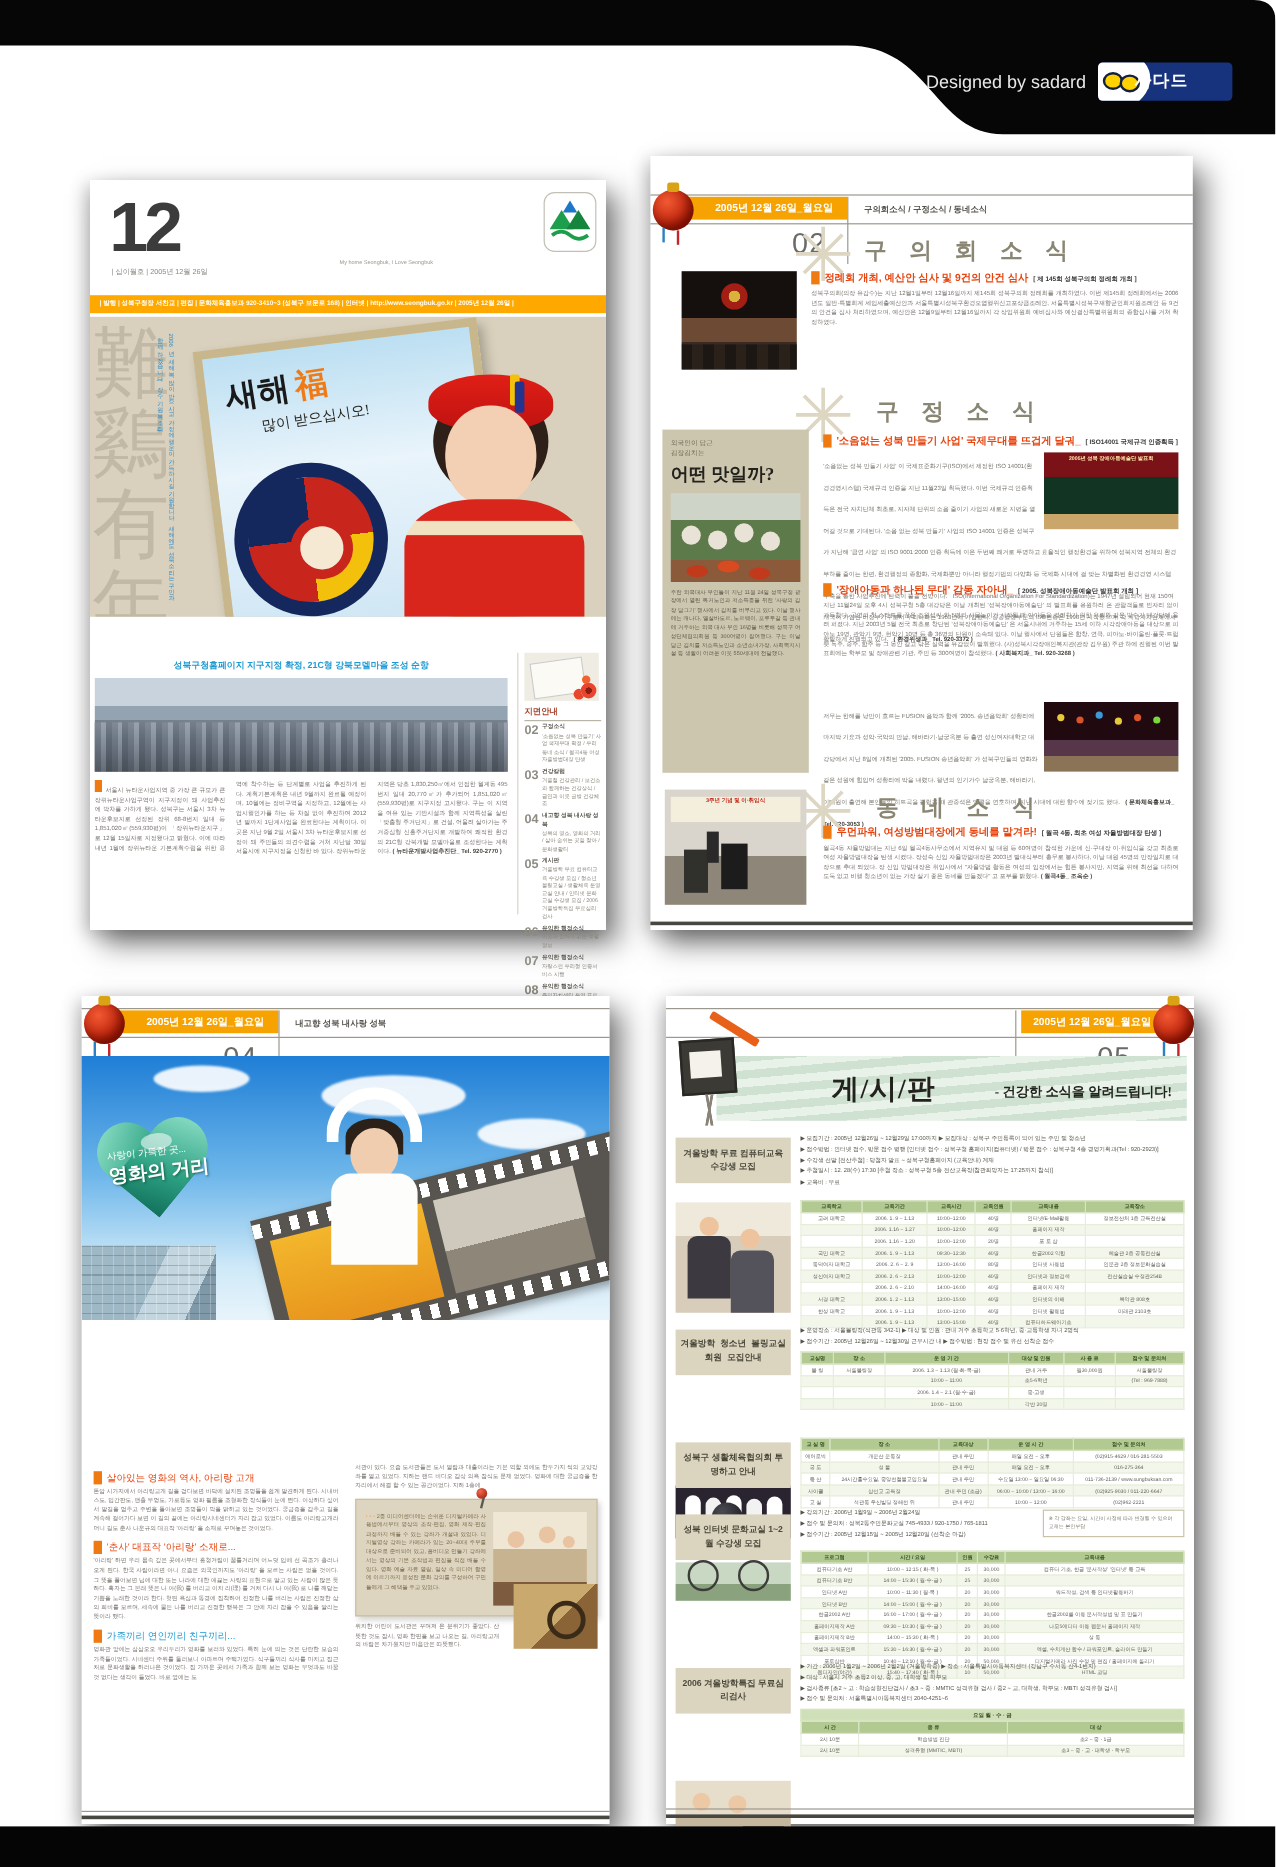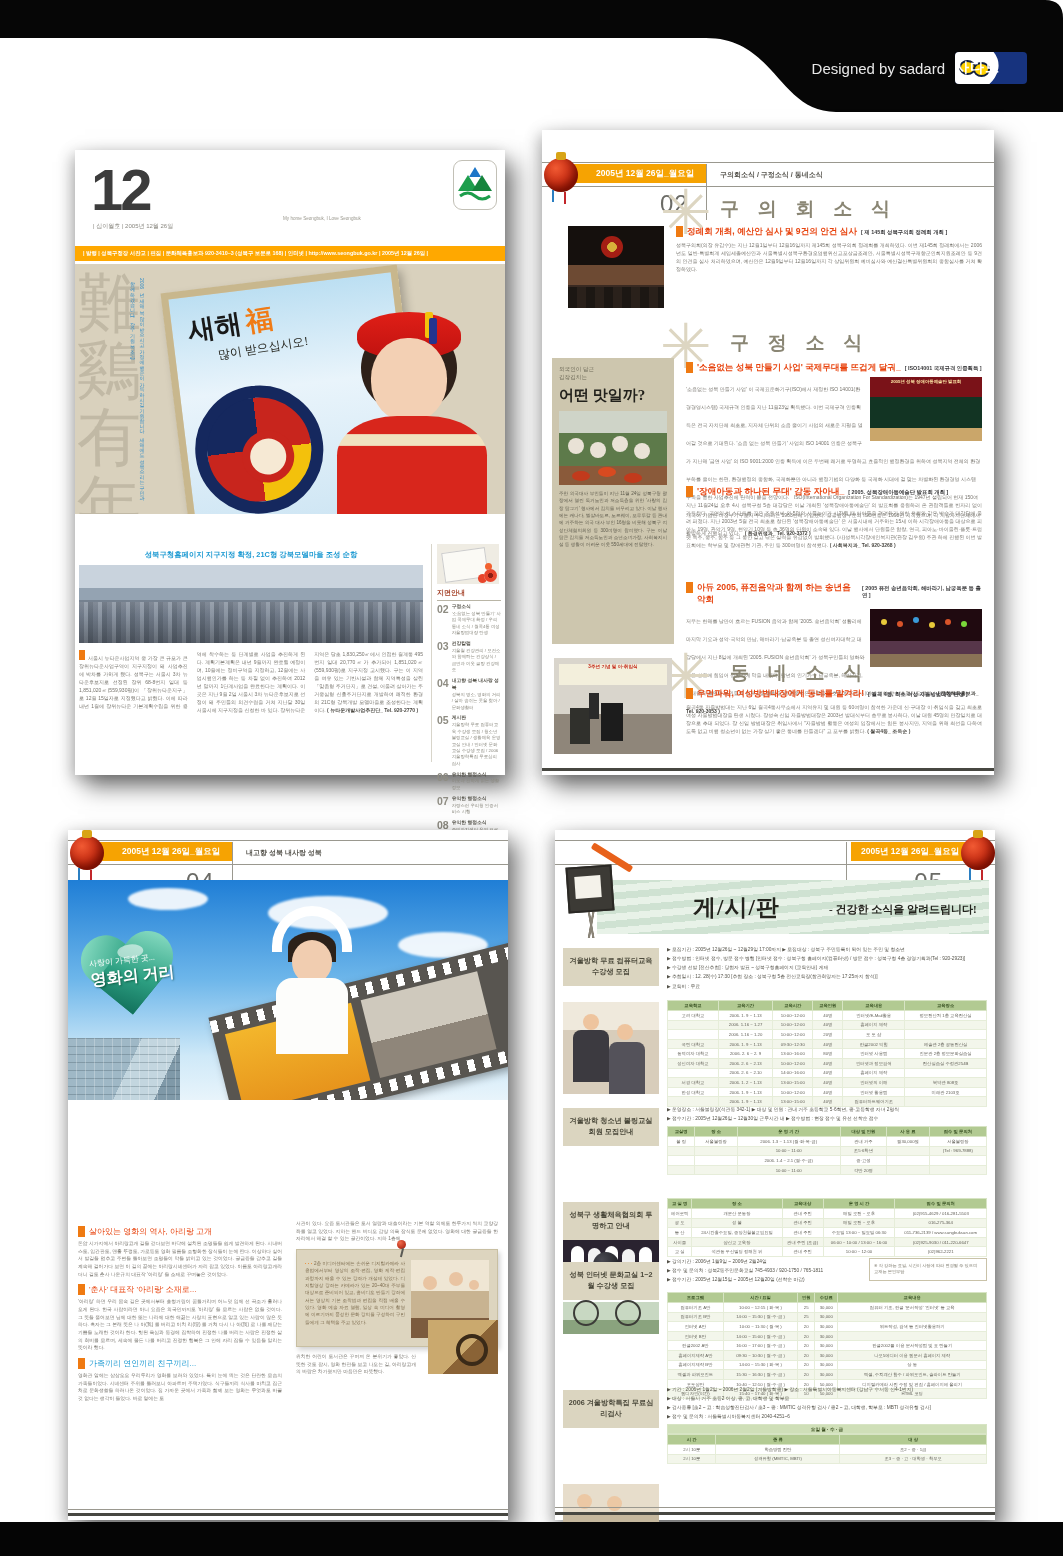--- a/index.html
+++ b/index.html
@@ -4,22 +4,22 @@
 <style>
   html,body{margin:0;padding:0;background:#fff;}
   *{box-sizing:border-box;}
   .canvas{position:relative;width:1063px;height:1556px;background:#fff;overflow:hidden;
           font-family:"Liberation Sans","DejaVu Sans",sans-serif;}
   
   .top-band{position:absolute;left:0;top:0;width:1063px;height:112px;pointer-events:none;}
   .bottom-band{position:absolute;left:0;bottom:0;width:1063px;height:34px;background:#050505;}
   .brand{position:absolute;top:52px;right:36px;display:flex;align-items:center;gap:10px;}
   .brand-text{color:#e8e8e8;font-size:15px;}
-  .brand-logo{position:relative;width:72px;height:32px;background:#17337e;border-radius:4px;
-              display:flex;align-items:center;justify-content:flex-start;padding-right:6px;overflow:hidden;}
+  .brand-logo{position:relative;width:112px;height:32px;background:#17337e;border-radius:4px;
+              display:flex;align-items:center;justify-content:center;padding-right:6px;overflow:hidden;}
   .brand-logo .swoosh{position:absolute;left:-14px;top:-8px;width:58px;height:48px;background:#fff;
               border-radius:50%;transform:rotate(-18deg);}
   .ball{position:absolute;width:17px;height:15px;background:#ffd200;border:2px solid #14213d;border-radius:50%;}
   .ball.b1{left:4px;top:8px;} .ball.b2{left:18px;top:10px;}
   .brand-logo .logo-kr{position:relative;color:#fff;font-weight:bold;font-size:14px;letter-spacing:1px;}
   
   .page{position:absolute;background:#fff;box-shadow:10px 12px 22px rgba(0,0,0,.5),-4px 4px 14px rgba(0,0,0,.22);}
   .tiny{font-size:5px;line-height:1.6;color:#76736c;text-align:justify;}
   .tiny b{color:#4c4a44;}
   .rule{position:absolute;height:1px;background:#9a988f;}
@@ -390,25 +390,20 @@
     <div style="position:absolute;left:144px;top:356px;width:296px;">
       <div class="art-head">
         <span class="sq"></span>
         <span class="hl">'장애아동과 하나된 무대' 감동 자아내_</span>
         <span class="br">[ 2005. 성북장애아동예술단 발표회 개최 ]</span>
       </div>
       <div class="tiny" style="margin-top:3px;"><span>지난 11월24일 오후 4시 성북구청 5층 대강당은 이날 개최된 '성북장애아동예술단' 의 발표회를 응원하러 온 관람객들로 빈자리 없이 가득찼다. 공연의 첫 스타트를 끊은 조원석씨 외 5명의 사물놀이가 시작될 때 아이들을 격려하기 위한 우뢰와 같은 박수가 대강당에 울려 퍼졌다. 지난 2003년 5월 전국 최초로 창단된 '성북장애아동예술단' 은 서울시내에 거주하는 15세 이하 시각장애아동을 대상으로 피아노 19명, 관악기 9명, 현악기 10명 등 총 36명의 단원이 소속돼 있다. 이날 행사에서 단원들은 합창, 연극, 피아노·바이올린·플룻·트럼펫 독주, 중주, 합주 등 그 동안 갈고 닦은 실력을 유감없이 발휘했다. (사)성북시각장애인복지관(관장 김우원) 주관 하에 진행된 이번 발표회에는 학부모 및 장애관련 기관, 주민 등 300여명이 참석했다.</span> <b class="credit">( 사회복지과_ Tel. 920-3268 )</b></div>
     </div>
 
     <div style="position:absolute;left:144px;top:452px;width:296px;">
-      <div class="art-head">
-        <span class="sq"></span>
-        <span class="hl">아듀 2005, 퓨전음악과 함께 하는 송년음악회</span>
-        <span class="br">[ 2005 퓨전 송년음악회, 해바라기, 남궁옥분 등 출연 ]</span>
-      </div>
       <div style="margin-top:3px;">
         <div class="ph concert-ph" style="position:relative;float:right;width:112px;height:58px;margin:0 0 3px 5px;"></div>
         <span class="tiny">저무는 한해를 낭만이 흐르는 FUSION 음악과 함께 '2005. 송년음악회' 성황리에 마지막 기요과 성악·국악의 만남, 해바라기·남궁옥분 등 출연 성신여자대학교 대강당에서 지난 8일에 개최된 '2005. FUSION 송년음악회' 가 성북구민들의 영화와 같은 성원에 힘입어 성황리에 막을 내렸다. 왕년의 인기가수 남궁옥분, 해바라기, 이태원이 출연해 본인들의 히트곡을 불렀을 때 관중석은 앵콜을 연호하며, 지난 시대에 대한 향수에 젖기도 했다.</span>
         <b class="tiny credit">( 문화체육홍보과_ Tel. 920-3053 )</b>
       </div>
     </div>
 
     <div class="sec-flower" style="left:118px;top:516px;">✳</div>
     <div class="sec-title" style="left:188px;top:530px;">동 네 소 식</div>
     <div class="ph meeting-ph" style="left:12px;top:528px;width:118px;height:96px;">
@@ -615,21 +610,21 @@
               <td>2006. 1. 9 ~ 1.13</td>
               <td>13:00~15:00</td>
               <td>40명</td>
               <td>컴퓨터하드웨어기초</td>
               <td></td>
             </tr>
           </tbody>
         </table>
       </div>
 
-    <div class="label-box" style="top:278px;">겨울방학 청소년 볼링교실 회원 모집안내</div>
+    <div class="label-box" style="top:278px;font-family:Liberation Mono, monospace;">겨울방학 청소년 볼링교실 회원 모집안내</div>
     <div class="side-ph bowl-ph" style="top:316px;height:44px;"></div>
     <div class="bullets" style="position:absolute;left:112px;top:276px;width:320px;">
         <div>▶ 운영장소 : 서울볼링장(석관동 342-1)      ▶ 대상 및 인원 : 관내 거주 초등학교 5·6학년, 중·고등학생 자녀 2명씩</div>
         <div>▶ 접수기간 : 2005년 12월26일 ~ 12월30일 근무시간 내      ▶ 접수방법 : 현장 접수 및 유선 선착순 접수</div>
       </div>
     <div class="gtable" style="position:absolute;left:112px;top:296px;width:320px;">
         <table>
           <thead>
             <tr>
               <th>교실명</th>

